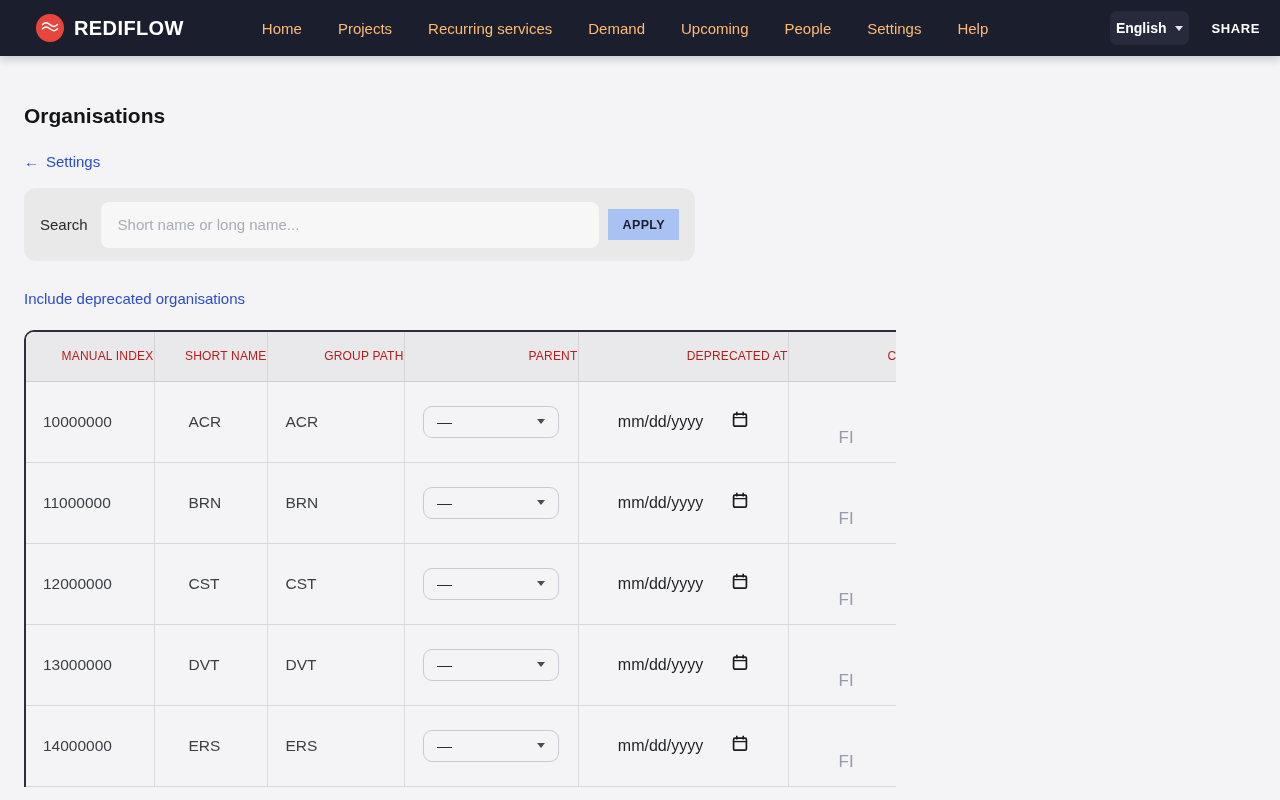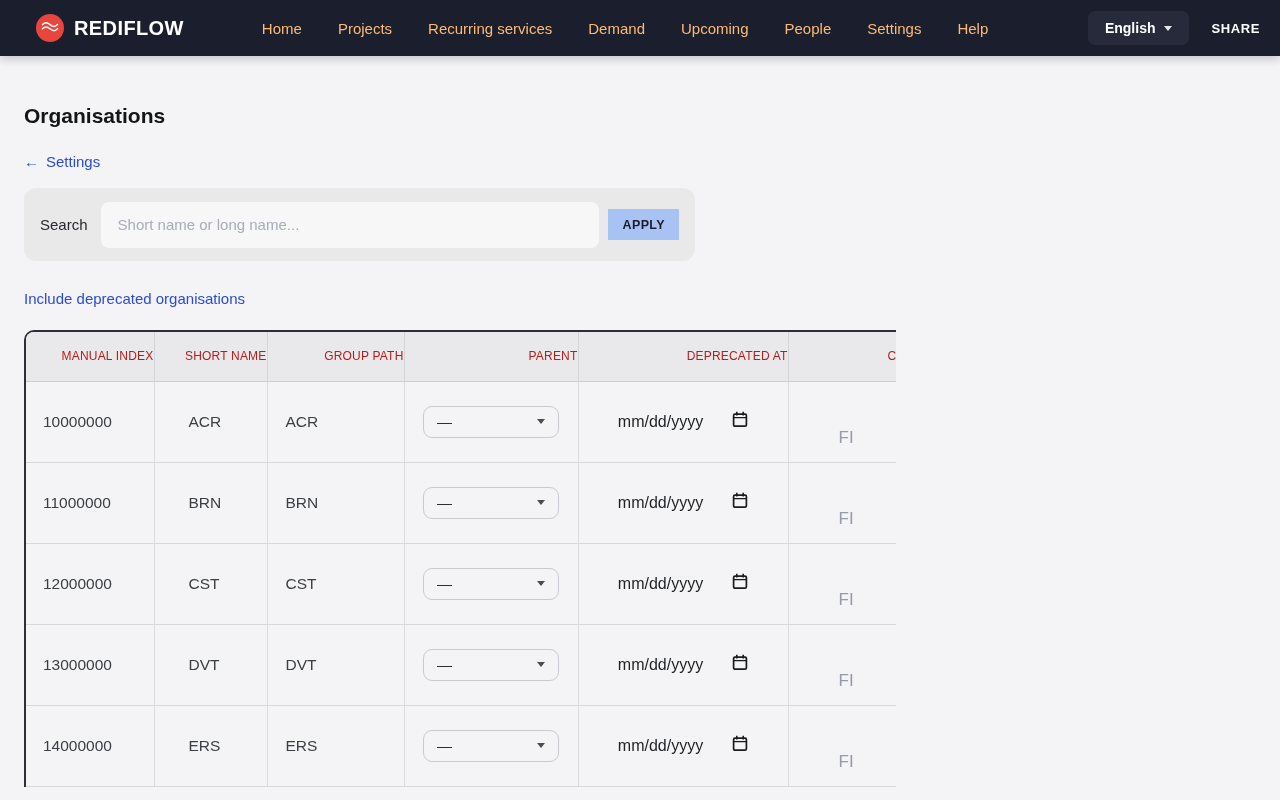--- a/index.html
+++ b/index.html
@@ -25,21 +25,21 @@
   .brand-name {
     color: #ffffff; font-size: 20px; font-weight: bold;
     letter-spacing: 0.4px; margin-left: 10px;
   }
   .nav-links { display: flex; align-items: center; gap: 36px; margin-left: 78px; }
   .nav-link { color: #fdba74; font-size: 15px; text-decoration: none; cursor: pointer; white-space: nowrap; }
   .nav-right { margin-left: auto; display: flex; align-items: center; gap: 22px; }
   .lang-button {
     background: #262a3b; border: none; border-radius: 7px;
     color: #ffffff; font-weight: bold; font-size: 14px;
-    padding: 9px 17px; display: flex; align-items: center; gap: 9px;
+    padding: 9px 6px; display: flex; align-items: center; gap: 9px;
     cursor: pointer; font-family: inherit;
   }
   .caret-down-white {
     width: 0; height: 0; border-left: 4px solid transparent;
     border-right: 4px solid transparent; border-top: 5px solid #e8e9ee;
   }
   .share-label { color: #ffffff; font-weight: bold; font-size: 13px; letter-spacing: 0.6px; cursor: pointer; }
 
   
   .main { padding: 0 0 0 24px; }

